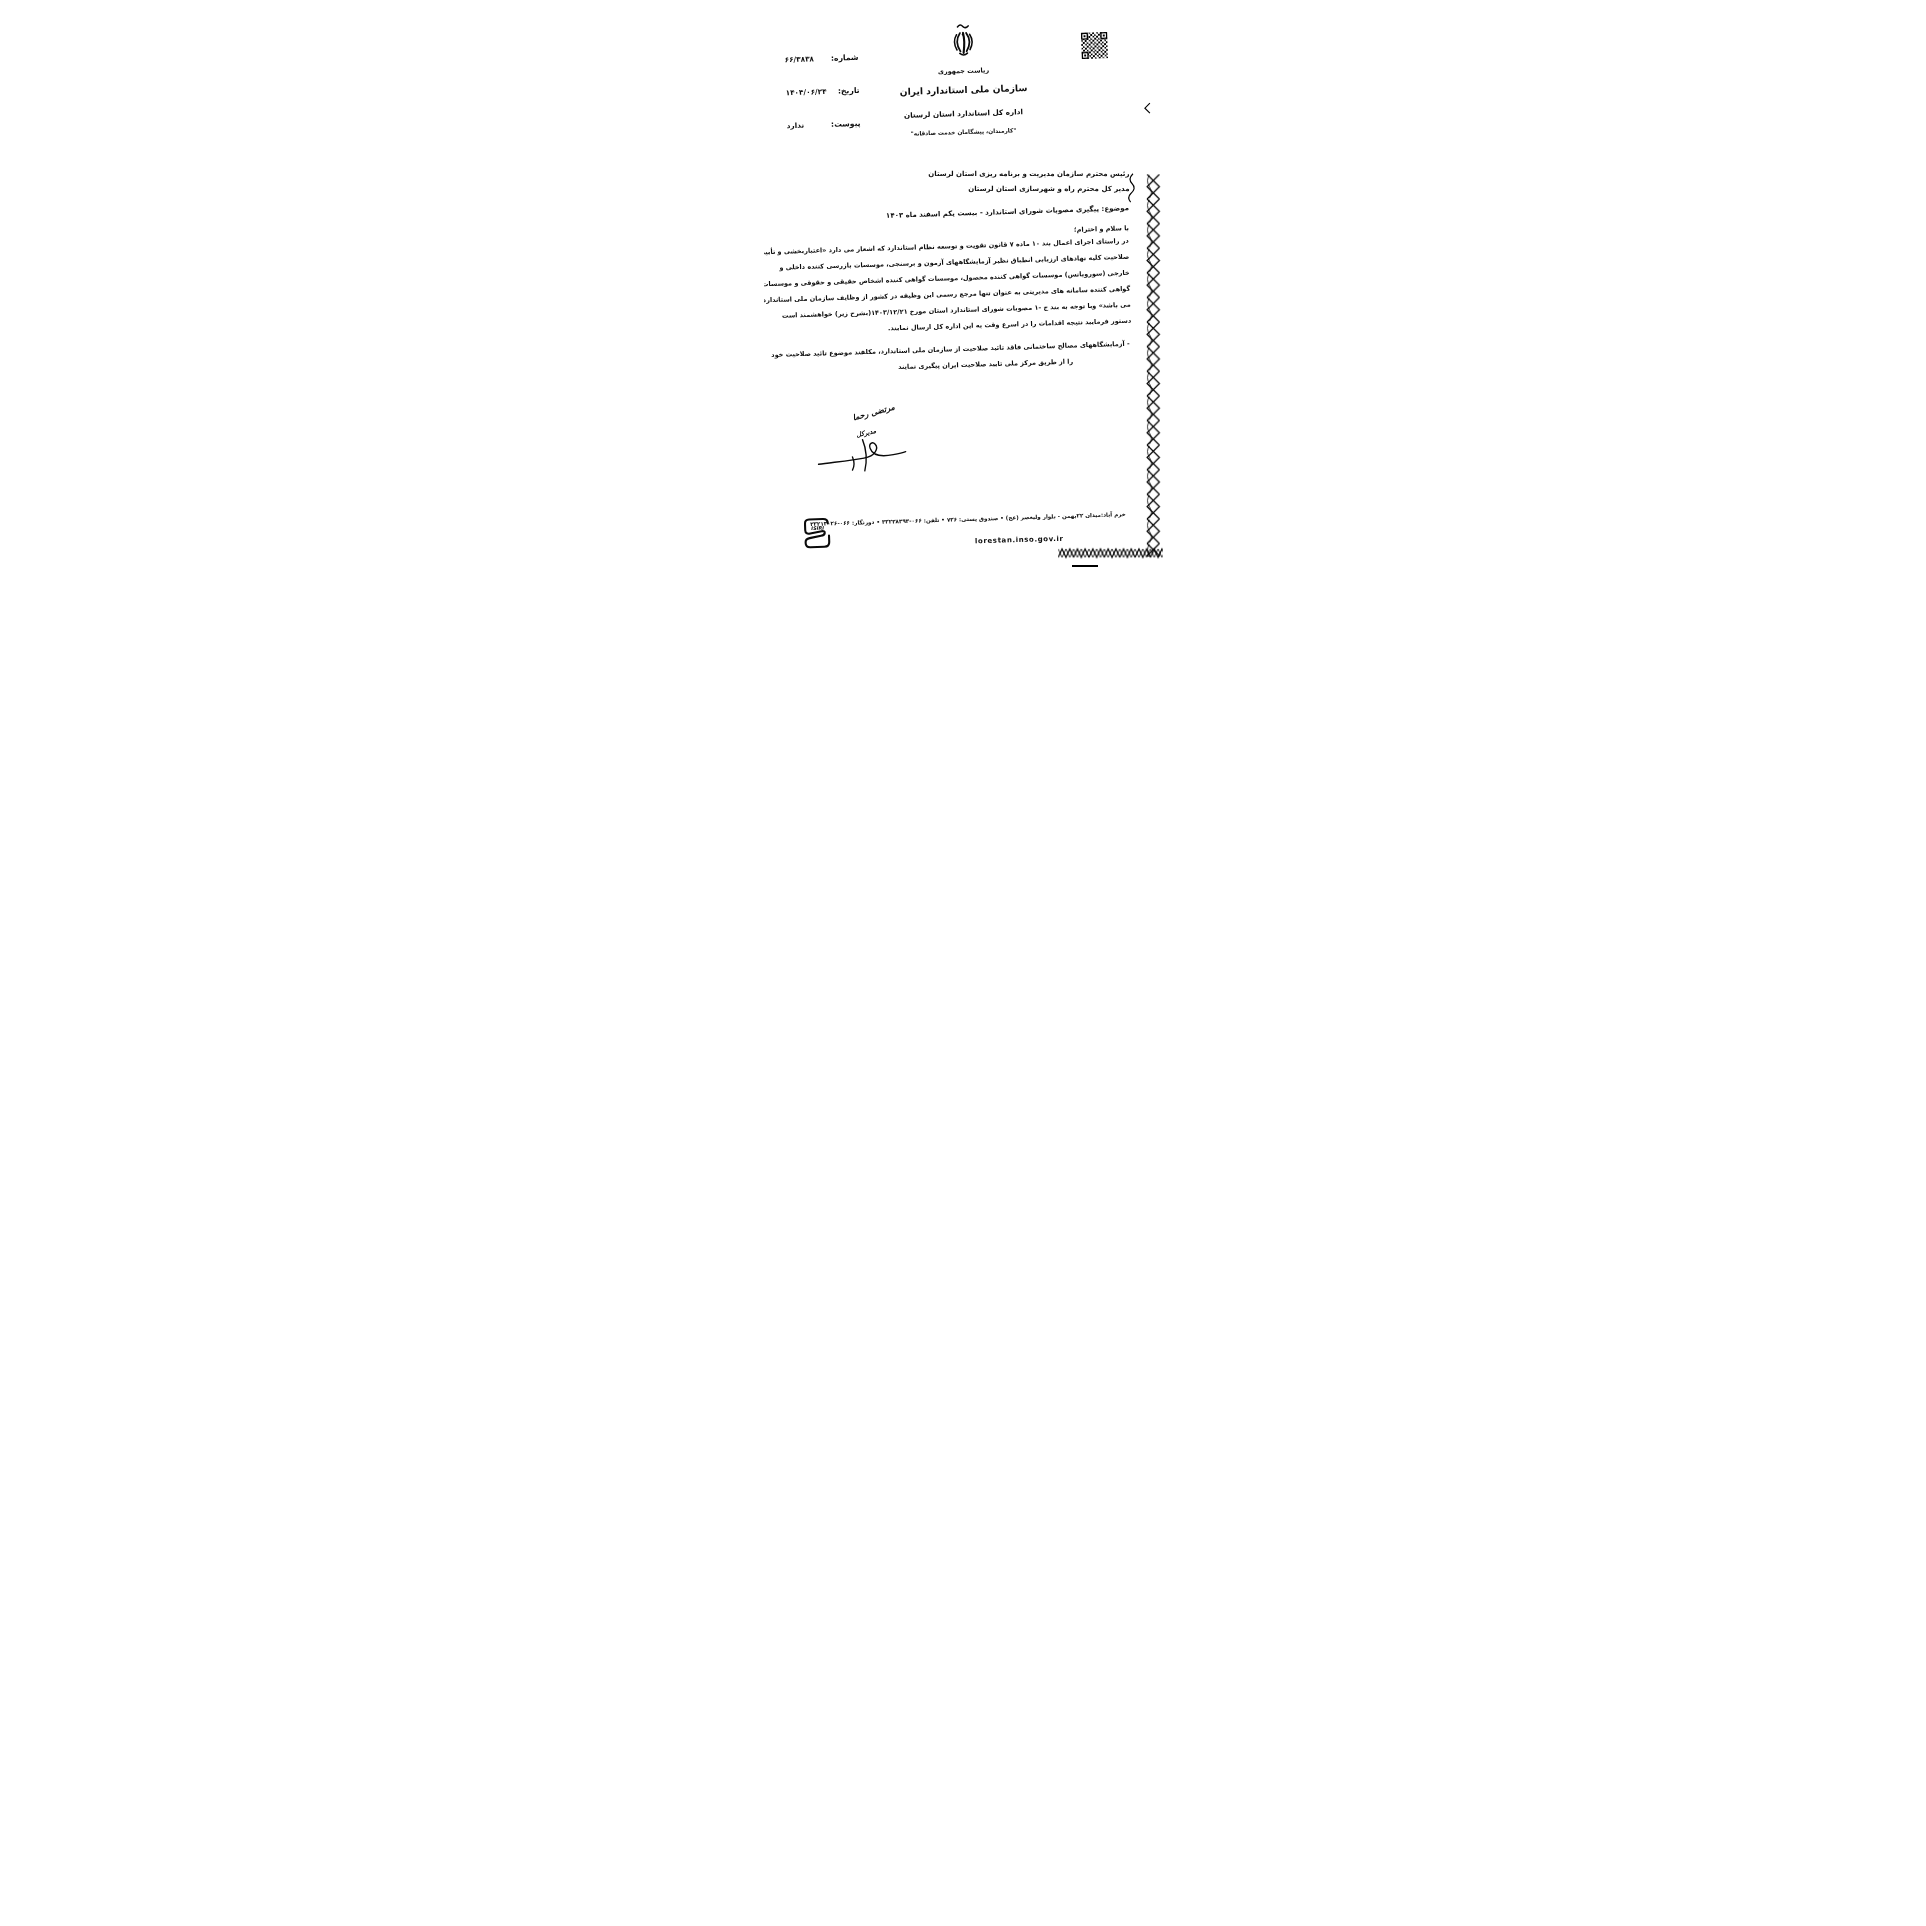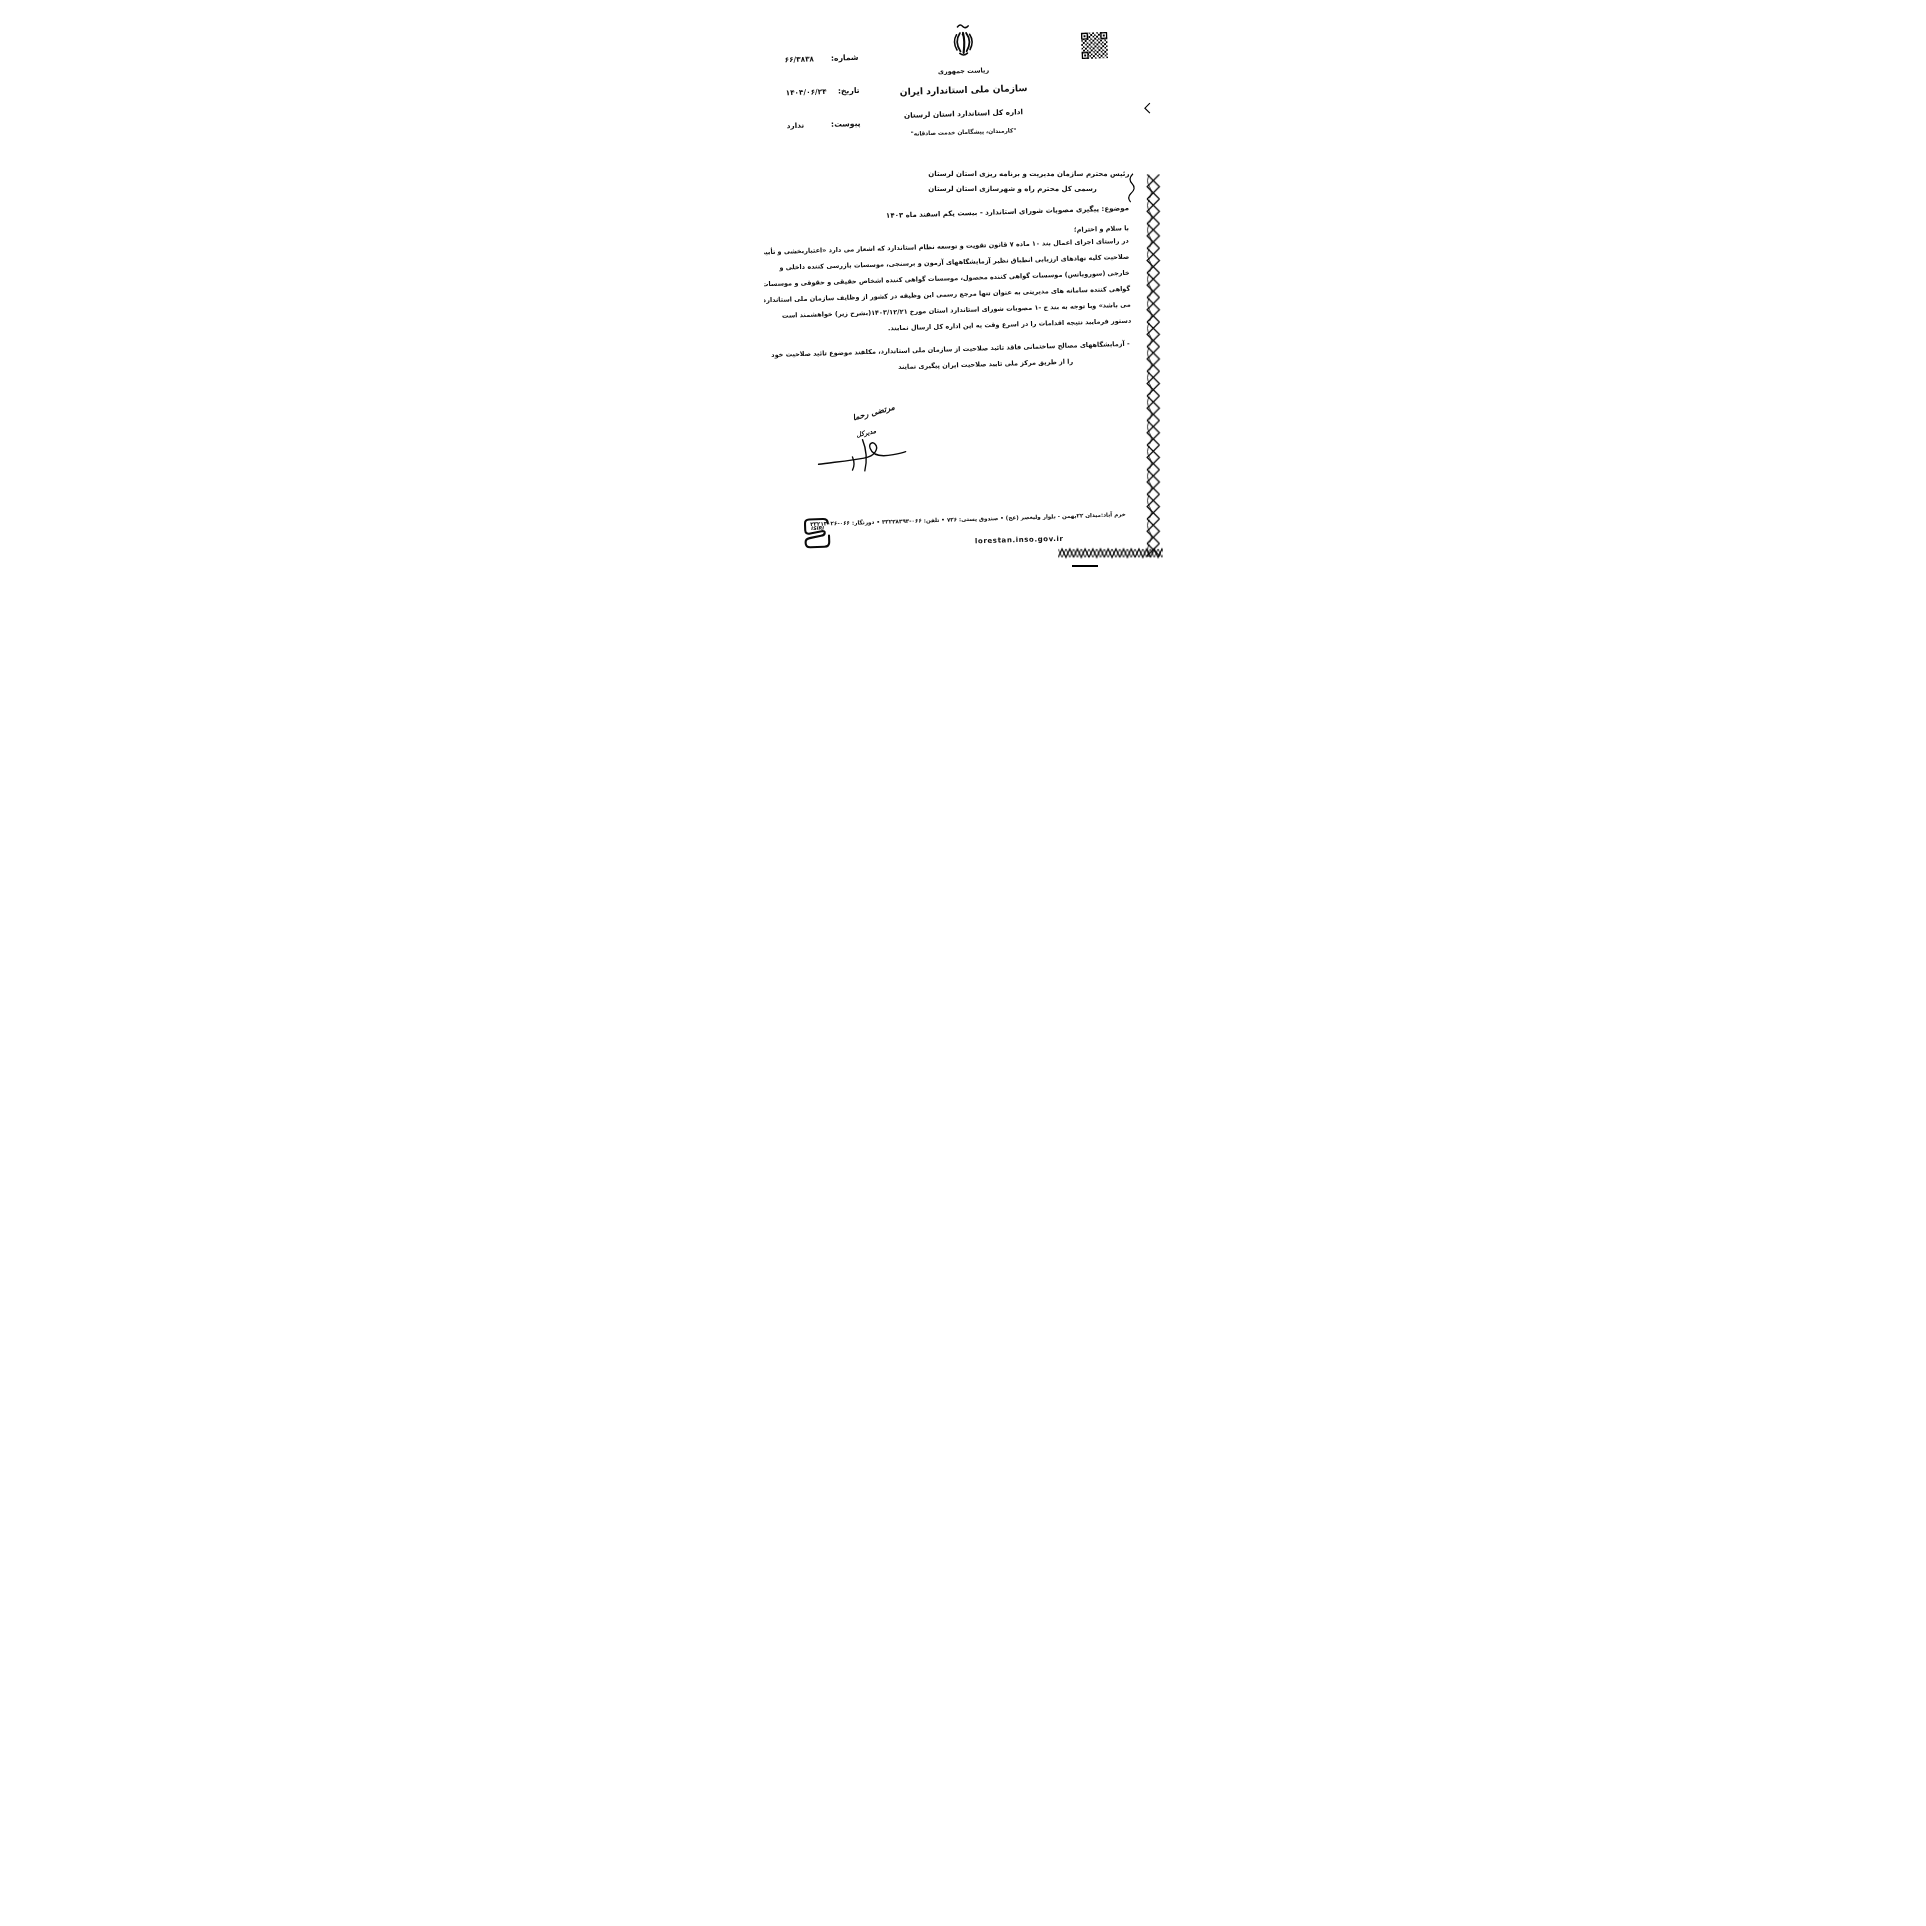--- a/index.html
+++ b/index.html
@@ -21,21 +21,21 @@
   .field-label{font-size:7.7px;}
   .field-value{font-size:7.3px;letter-spacing:0.4px;}
 
   
   #presidency{top:67px;font-size:6.5px;}
   #orgtitle{top:84px;font-size:9.2px;letter-spacing:0px;}
   #officetitle{top:109px;font-size:7.3px;}
   #slogan{top:129px;font-size:5.8px;}
 
   
-  #recipients{right:33px;top:167px;text-align:left;font-size:7px;font-weight:bold;line-height:14.6px;}
+  #recipients{right:33px;top:167px;text-align:right;font-size:7px;font-weight:bold;line-height:14.6px;}
   #subject{right:33px;top:208px;font-size:7px;font-weight:bold;}
   #salutation{right:33px;top:225px;font-size:6.5px;font-weight:bold;}
 
   
   #body{left:31px;right:33px;top:238px;font-size:6.5px;font-weight:bold;}
   .body-line{direction:rtl;text-align:justify;text-align-last:justify;line-height:16px;white-space:nowrap;}
   .body-line.last{text-align:right;text-align-last:right;white-space:normal;}
   #bullet{left:31px;right:33px;top:341px;font-size:6.5px;font-weight:bold;}
   .bullet-l2{text-align:right;text-align-last:right;margin-right:57px;white-space:nowrap;}
 
@@ -135,21 +135,21 @@
       </svg>
   </div>
   <div class="abs" id="squig">
     <svg width="11.6" height="30" viewBox="0 0 30 78">
         <path d="M18,2 Q4,16 16,28 Q28,40 12,54 Q2,64 12,76" fill="none" stroke="#000" stroke-width="3"></path>
       </svg>
   </div>
 
   <div class="abs rtl" id="recipients">
     <div>رئیس محترم سازمان مدیریت و برنامه ریزی استان لرستان</div>
-    <div>رسمی کل محترم راه و شهرسازی استان لرستان</div>
+    <div>مدیر کل محترم راه و شهرسازی استان لرستان</div>
   </div>
 
   <div class="abs rtl sk" id="subject">موضوع: پیگیری مصوبات شورای استاندارد - بیست یکم اسفند ماه ۱۴۰۳</div>
   <div class="abs rtl sk" id="salutation">با سلام و احترام؛</div>
 
   <div class="abs sk" id="body">
     <div class="body-line">در راستای اجرای اعمال بند ۱۰ ماده ۷ قانون تقویت و توسعه نظام استاندارد که اشعار می دارد «اعتباربخشی و تأیید</div>
     <div class="body-line">صلاحیت کلیه نهادهای ارزیابی انطباق نظیر آزمایشگاههای آزمون و برسنجی، موسسات بازرسی کننده داخلی و</div>
     <div class="body-line">خارجی (سورویانس) موسسات گواهی کننده محصول، موسسات گواهی کننده اشخاص حقیقی و حقوقی و موسسات</div>
     <div class="body-line">گواهی کننده سامانه های مدیریتی به عنوان تنها مرجع رسمی این وظیفه در کشور از وظایف سازمان ملی استاندارد</div>

